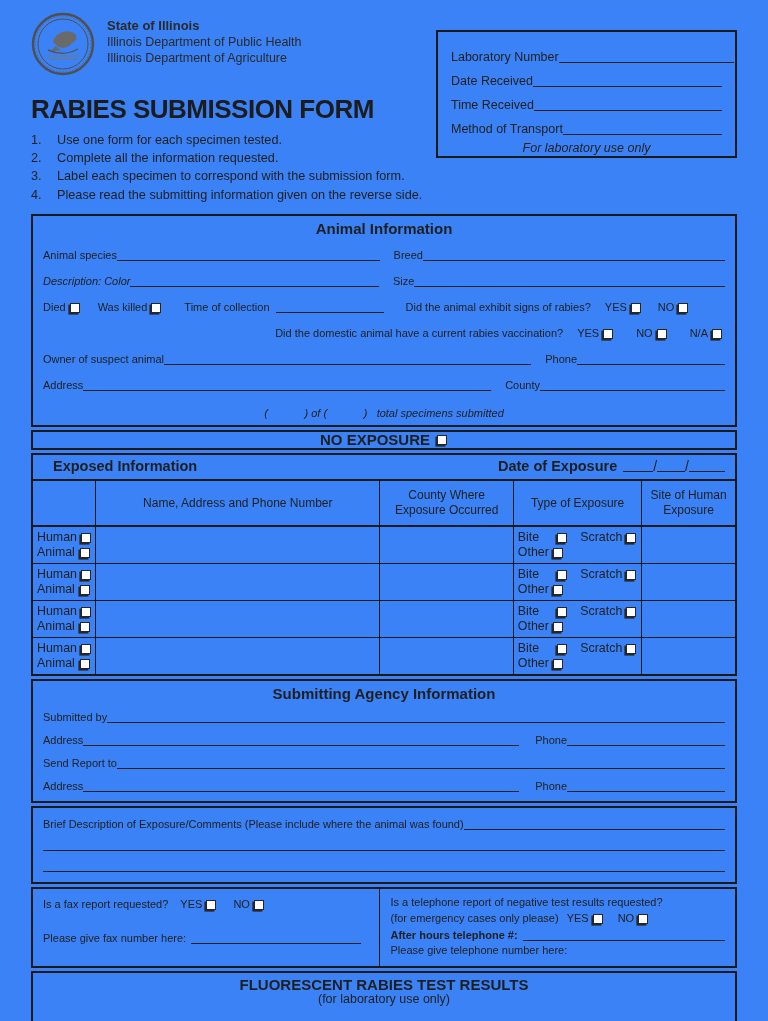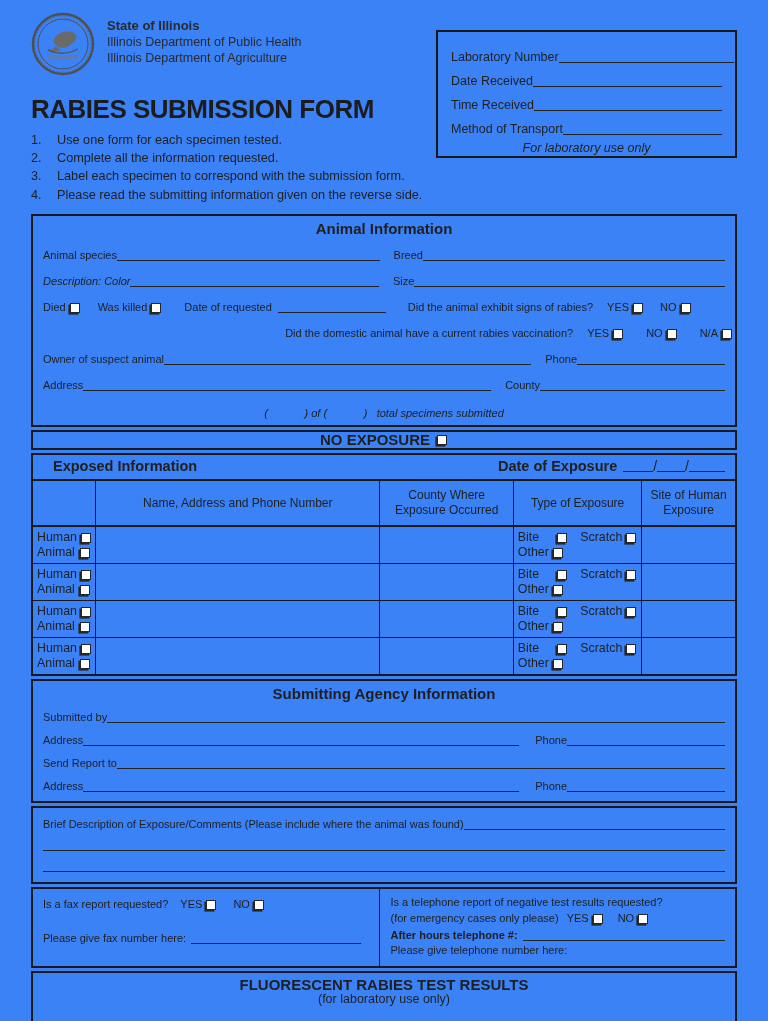--- a/index.html
+++ b/index.html
@@ -160,34 +160,34 @@
 
     <div class="fr" style="height:26px">
       <span class="pair">
           <span class="lab">Died</span>
           <span class="cb"></span>
         </span>
       <span class="pair" style="margin-left:17px">
           <span class="lab">Was killed</span>
           <span class="cb"></span>
         </span>
-      <span class="lab" style="margin-left:22px">Date of requested</span>
+      <span class="lab" style="margin-left:22px">Time of collection</span>
       <span class="ul" style="width:108px; margin-left:6px"></span>
       <span class="lab" style="margin-left:22px">Did the animal exhibit signs of rabies?</span>
       <span class="pair" style="margin-left:14px">
           <span class="lab">YES</span>
           <span class="cb"></span>
         </span>
       <span class="pair" style="margin-left:16px">
           <span class="lab">NO</span>
           <span class="cb"></span>
         </span>
     </div>
 
-    <div class="fr" style="height:26px; justify-content:flex-end; padding-right:2px">
+    <div class="fr" style="height:26px; justify-content:flex-end; padding-right:12px">
       <span class="lab">Did the domestic animal have a current rabies vaccination?</span>
       <span class="pair" style="margin-left:14px">
           <span class="lab">YES</span>
           <span class="cb"></span>
         </span>
       <span class="pair" style="margin-left:22px">
           <span class="lab">NO</span>
           <span class="cb"></span>
         </span>
       <span class="pair" style="margin-left:22px">

